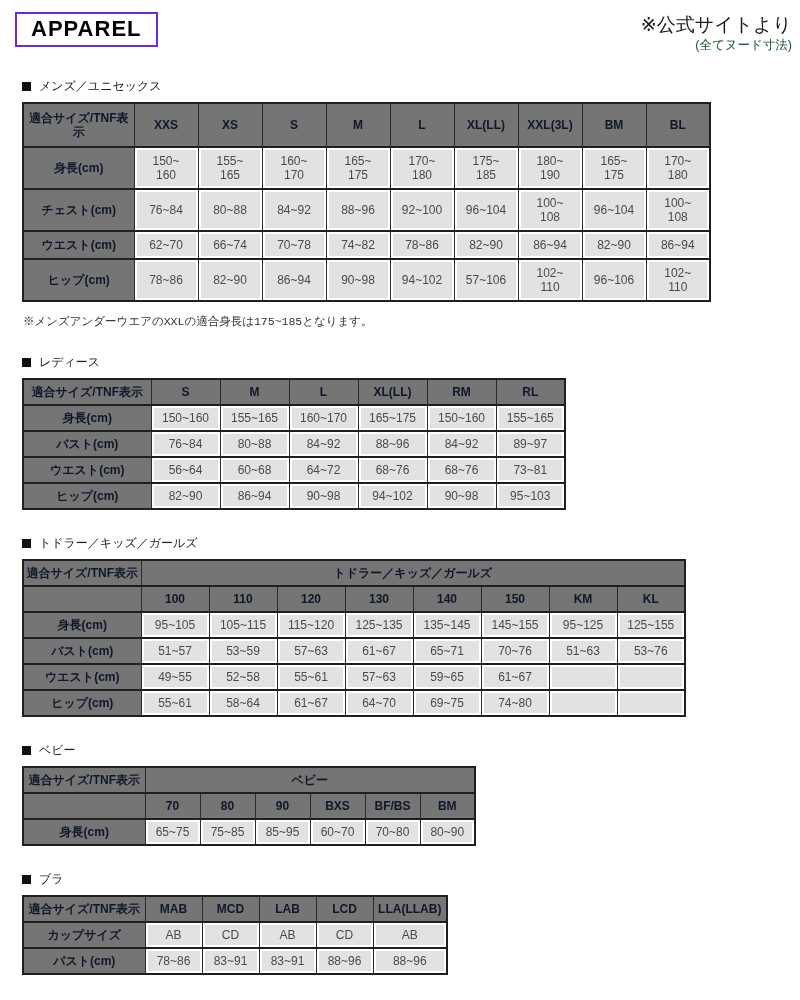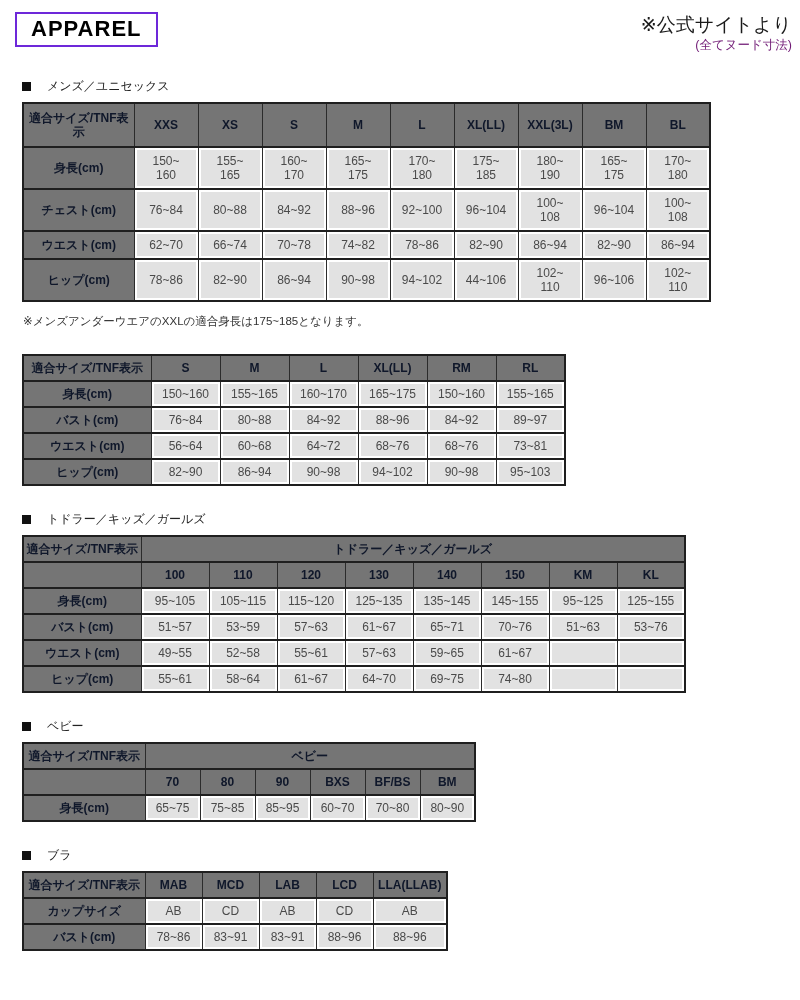--- a/index.html
+++ b/index.html
@@ -20,42 +20,42 @@
   }
   .page{width:800px;height:1000px;padding:12px 0 0 15px;}
   .top-row{display:flex;justify-content:space-between;align-items:flex-start;padding-right:8px;}
   .title-box{
     display:inline-block;border:2px solid #6d28d9;
     font-size:22px;font-weight:bold;letter-spacing:1px;
     padding:3px 14px 4px 14px;color:#000;line-height:1.1;
   }
   .source-note{text-align:right;padding-top:2px;}
   .src1{font-size:19px;color:#1a1a1a;line-height:1.2;}
-  .src2{font-size:12.5px;color:#701a75;line-height:1.3;}
+  .src2{font-size:12.5px;color:#14532d;line-height:1.3;}
 
   .section{margin-left:7px;margin-top:25px;}
-  .section-label{display:flex;align-items:center;gap:16px;font-size:12px;color:#222;margin-bottom:7px;}
+  .section-label{display:flex;align-items:center;gap:8px;font-size:12px;color:#222;margin-bottom:7px;}
   .bullet{width:9px;height:9px;background:#111;display:inline-block;flex:0 0 auto;}
 
   table.size-table{border-collapse:collapse;border:2px solid var(--border-heavy);table-layout:fixed;}
   table.size-table th,table.size-table td{
     border:1px solid var(--border);
     border-top:2px solid var(--border-heavy);
     border-bottom:2px solid var(--border-heavy);
     text-align:center;vertical-align:middle;
     font-size:12px;line-height:14px;padding:5px 2px;
   }
   th.hdr{background:var(--header-bg);color:#0f172a;font-weight:bold;}
   td.val{
     background:var(--cell-bg);color:var(--cell-text);font-weight:normal;
     box-shadow:inset 0 0 0 2px #ffffff;
   }
   .t-mens th.hdr.corner{height:44px;}
   .t-mens td.val{padding:6px 4px;}
-  .table-note{font-size:11.5px;color:#333;margin-top:12px;margin-left:1px;}
+  .table-note{font-size:11.5px;color:#333;margin-top:12px;margin-left:1px;font-family:Liberation Mono, monospace;}
 </style>
 </head>
 <body>
 
 <div class="page">
 
   <div class="top-row">
     <div class="title-box">
       <span>APPAREL</span>
     </div>
@@ -135,30 +135,34 @@
               <td class="val">82~90</td>
               <td class="val">86~94</td>
             </tr>
             <tr>
               <th class="hdr">ヒップ(cm)</th>
               <td class="val">78~86</td>
               <td class="val">82~90</td>
               <td class="val">86~94</td>
               <td class="val">90~98</td>
               <td class="val">94~102</td>
-              <td class="val">44~106</td>
+              <td class="val">57~106</td>
               <td class="val">102~<br>110</td>
               <td class="val">96~106</td>
               <td class="val">102~<br>110</td>
             </tr>
           </tbody>
         </table>
         <div class="table-note">※メンズアンダーウエアのXXLの適合身長は175~185となります。</div>
       </div>
       <div class="section">
+        <div class="section-label">
+          <span class="bullet"></span>
+          <span>レディース</span>
+        </div>
         <table class="size-table t-ladies" style="width: 542px;">
           <colgroup>
             <col style="width: 128px;">
             <col style="width: 69px;">
             <col style="width: 69px;">
             <col style="width: 69px;">
             <col style="width: 69px;">
             <col style="width: 69px;">
             <col style="width: 69px;">
           </colgroup>

